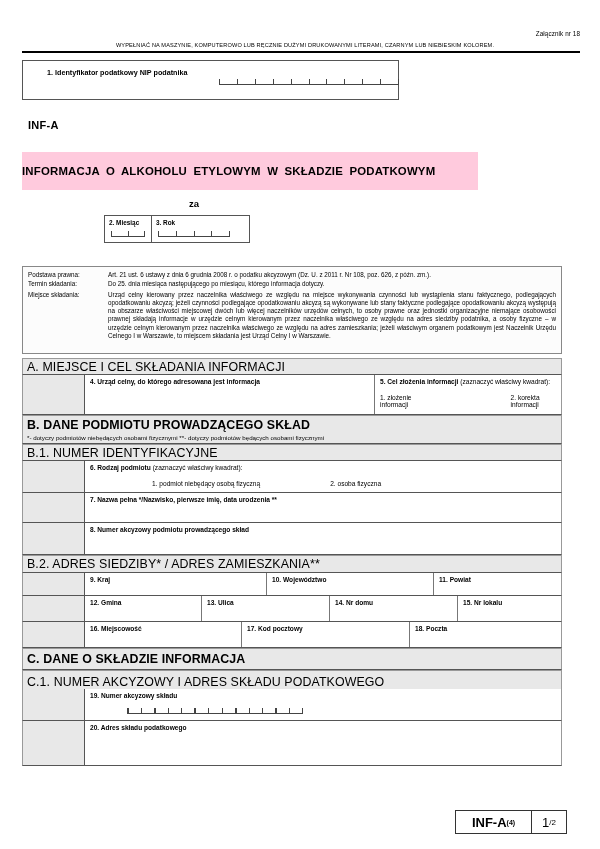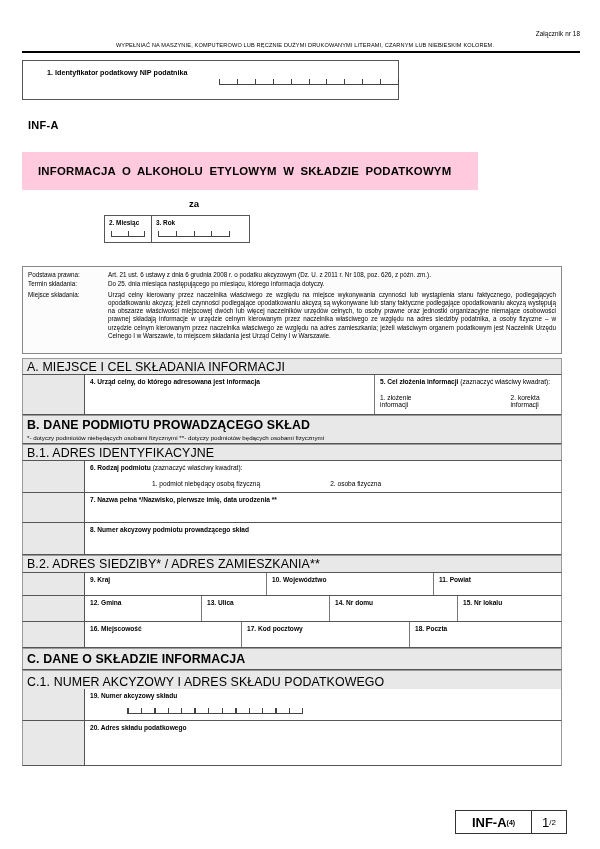--- a/index.html
+++ b/index.html
@@ -81,21 +81,21 @@
     top: 152px; left: 22px;
     width: 456px; height: 38px;
     background: #ffcadd;
     display: flex;
     align-items: center;
   }
   .title-banner .txt {
     font-size: 11.4px;
     font-weight: bold;
     letter-spacing: 0.2px;
-    padding-left: 16px;
+    padding-left: 0;
     word-spacing: 3px;
   }
   .za {
     position: absolute;
     top: 198px; left: 4px;
     width: 380px;
     text-align: center;
     font-size: 9.5px;
     font-weight: bold;
   }
@@ -333,21 +333,21 @@
     </div>
   </div>
 </div>
 
 <div class="sec-bar" style="top:415px;height:18px;border-bottom:none;">
   <span class="t-big bold">B. DANE PODMIOTU PROWADZĄCEGO SKŁAD</span>
 </div>
 <div class="sec-sub" style="top:433px;height:11px;">*- dotyczy podmiotów niebędących osobami fizycznymi          **- dotyczy podmiotów będących osobami fizycznymi</div>
 
 <div class="sec-bar" style="top:444px;height:17px;">
-  <span class="t-big">B.1. ADRES IDENTYFIKACYJNE</span>
+  <span class="t-big">B.1. NUMER IDENTYFIKACYJNE</span>
 </div>
 
 <div class="row" style="top:461px;height:32px;">
   <div class="gutter"></div>
   <div class="fld" style="width:476px;">
     <span class="fl"><span>6. Rodzaj podmiotu</span><span class="norm"> (zaznaczyć właściwy kwadrat):</span></span>
     <div class="opts">
       <span class="o1">1. podmiot niebędący osobą fizyczną</span>
       <span class="o2">2. osoba fizyczna</span>
     </div>

